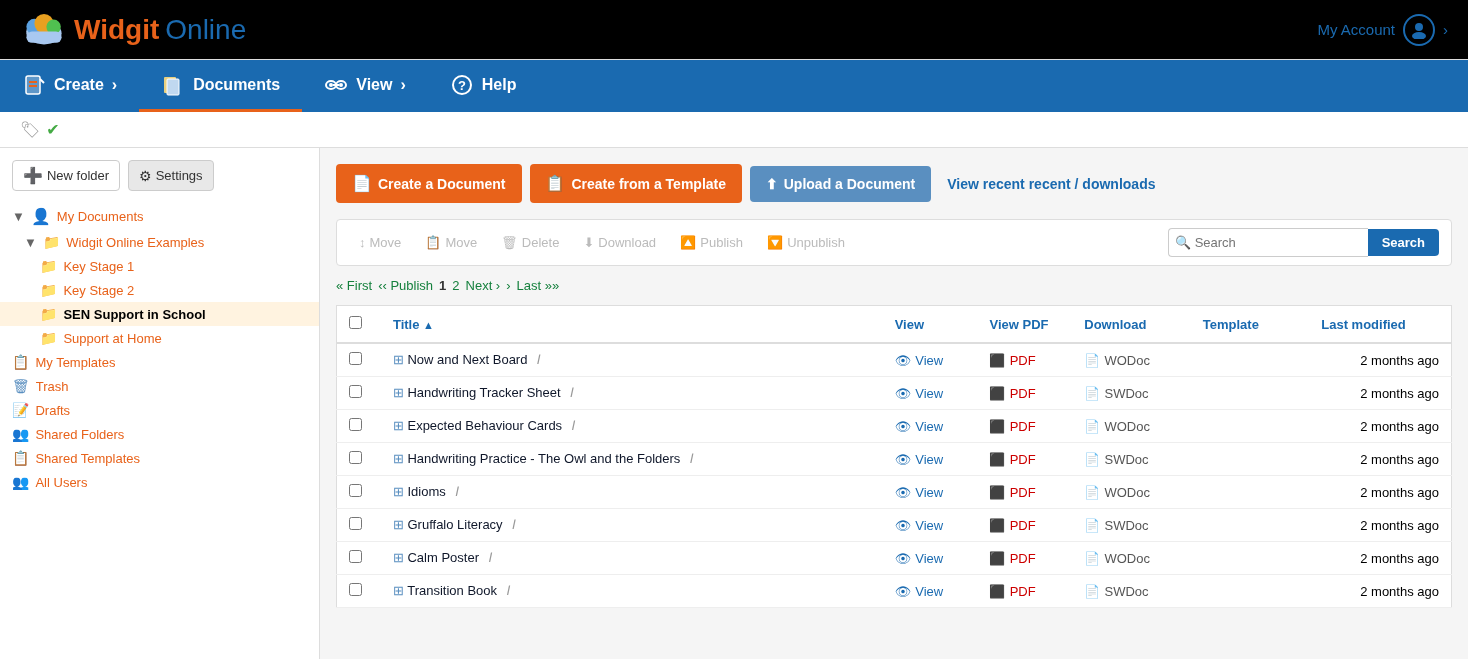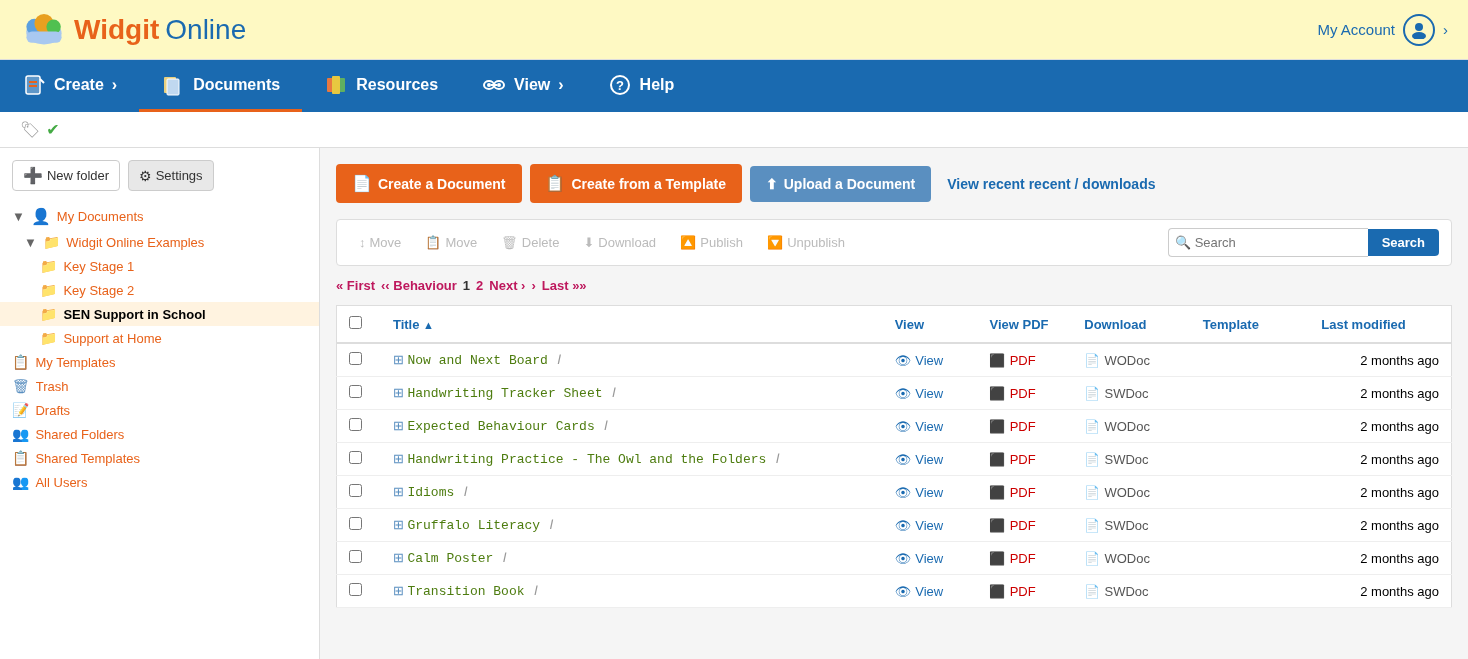--- a/index.html
+++ b/index.html
@@ -1,20 +1,20 @@
 <!DOCTYPE html>
 <html><head>
   <meta charset="utf-8">
   <style>
     * { box-sizing: border-box; margin: 0; padding: 0; }
     body { font-family: Arial, sans-serif; font-size: 14px; background: #f0f0f0; min-width: 1468px; }
 
     
     .top-bar {
-      background: #fef9c3;
+      background: #000000;
       display: flex;
       align-items: center;
       justify-content: space-between;
       padding: 8px 20px;
       border-bottom: 1px solid #ddd;
       height: 60px;
     }
     .logo {
       display: flex;
       align-items: center;
@@ -261,21 +261,21 @@
 
     
     .pagination {
       display: flex;
       align-items: center;
       gap: 6px;
       margin-bottom: 12px;
       font-size: 13px;
       color: #555;
     }
-    .pagination a { color: #be185d; text-decoration: none; font-weight: bold; }
+    .pagination a { color: #15803d; text-decoration: none; }
     .pagination .current { font-weight: bold; color: #333; }
 
     
     .doc-table {
       width: 100%;
       background: white;
       border: 1px solid #ddd;
       border-collapse: collapse;
     }
     .doc-table th {
@@ -285,21 +285,21 @@
       color: #1a6ab0;
       border-bottom: 2px solid #ddd;
       font-weight: bold;
     }
     .doc-table td {
       padding: 8px 12px;
       border-bottom: 1px solid #eee;
       font-size: 13px;
       vertical-align: middle;
     }
-    .doc-title-link { color: #4d7c0f; text-decoration: none; font-family: Liberation Mono, monospace; }
+    .doc-title-link { color: #0f172a; text-decoration: none; }
     .view-link { color: #1a6ab0; text-decoration: none; display: flex; align-items: center; gap: 4px; }
     .pdf-link { color: #cc0000; text-decoration: none; display: flex; align-items: center; gap: 4px; }
     .wdoc-link { color: #555; text-decoration: none; display: flex; align-items: center; gap: 4px; }
     .swdoc-link { color: #555; text-decoration: none; display: flex; align-items: center; gap: 4px; }
     .sort-icon { color: #1a6ab0; font-size: 11px; }
     .check-col { width: 30px; }
     .title-col { width: 45%; }
     .view-col { width: 80px; text-align: center; }
     .viewpdf-col { width: 80px; text-align: center; }
     .download-col { width: 100px; text-align: center; }
@@ -355,30 +355,20 @@
       <svg width="22" height="22" viewBox="0 0 22 22">
         <rect x="2" y="3" width="12" height="16" rx="1" fill="#e8d080"></rect>
         <rect x="5" y="5" width="12" height="16" rx="1" fill="#c0d8f0"></rect>
         <rect x="5" y="5" width="12" height="16" rx="1" fill="none" stroke="white" stroke-width="1"></rect>
       </svg>
     </span>
     <span>Documents</span>
   </a>
   <a class="nav-item" href="#">
     <span class="nav-icon">
-      <svg width="22" height="22" viewBox="0 0 22 22">
-        <rect x="2" y="4" width="8" height="14" rx="1" fill="#e87840"></rect>
-        <rect x="12" y="4" width="8" height="14" rx="1" fill="#60b060"></rect>
-        <rect x="7" y="2" width="8" height="18" rx="1" fill="#e8c840"></rect>
-      </svg>
-    </span>
-    <span>Resources</span>
-  </a>
-  <a class="nav-item" href="#">
-    <span class="nav-icon">
       <svg width="24" height="18" viewBox="0 0 24 18">
         <ellipse cx="7" cy="9" rx="5" ry="4" fill="none" stroke="white" stroke-width="2"></ellipse>
         <circle cx="7" cy="9" r="2" fill="white"></circle>
         <ellipse cx="17" cy="9" rx="5" ry="4" fill="none" stroke="white" stroke-width="2"></ellipse>
         <circle cx="17" cy="9" r="2" fill="white"></circle>
         <rect x="9" y="8" width="6" height="2" fill="white"></rect>
       </svg>
     </span>
     <span>View</span>
     <span>›</span>
@@ -533,21 +523,21 @@
           <input class="search-input" type="text" style="padding-left: 26px;" placeholder="Search">
         </span>
         <button class="search-btn">
           <span>Search</span>
         </button>
       </div>
     </div>
 
     <div class="pagination">
       <a href="#">« First</a>
-      <a href="#">‹‹ Behaviour</a>
+      <a href="#">‹‹ Publish</a>
       <span class="current">1</span>
       <a href="#">2</a>
       <a href="#">Next ›</a>
       <a href="#">›</a>
       <a href="#">Last »»</a>
     </div>
 
     <table class="doc-table">
       <thead>
         <tr>

